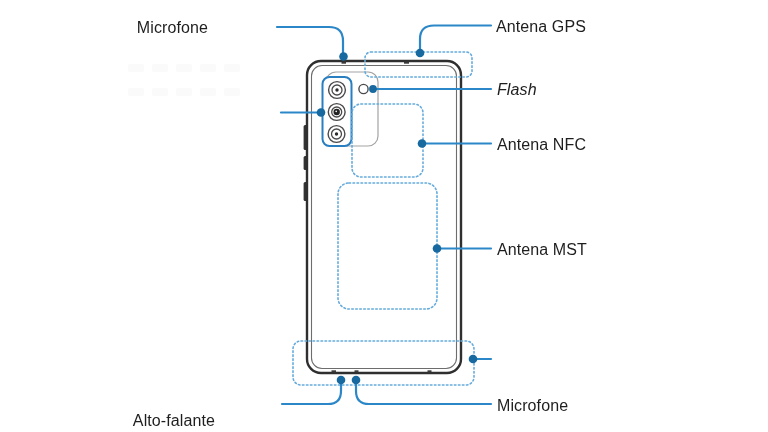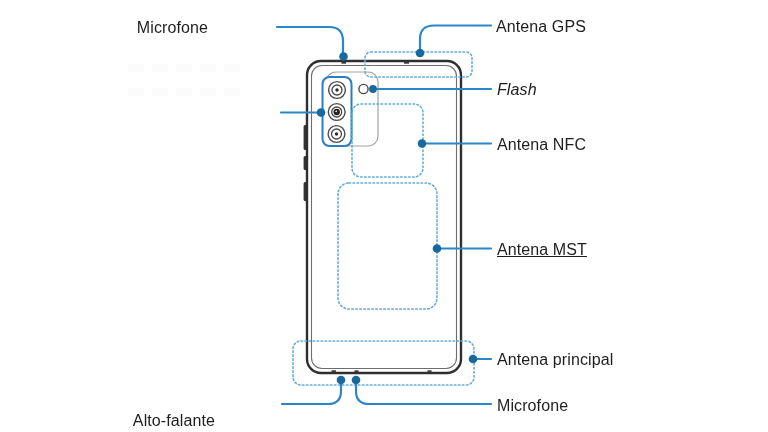--- a/index.html
+++ b/index.html
@@ -118,21 +118,20 @@
 
   <div class="lbl right-anchored" style="right:496px;top:18px;">Microfone</div>
 
   <div class="lbl" style="left:496px;top:17px;">Antena GPS</div>
 
 
   <div class="lbl" style="left:497px;top:80px;font-style:italic;">Flash</div>
 
   <div class="lbl" style="left:497px;top:135px;">Antena NFC</div>
 
-  <div class="lbl" style="left:497px;top:240px;text-decoration:underline;">Antena MST</div>
+  <div class="lbl" style="left:497px;top:240px;">Antena MST</div>
 
-  <div class="lbl" style="left:497px;top:350px;">Antena principal</div>
 
   <div class="lbl right-anchored" style="right:489px;top:411px;">Alto-falante</div>
 
   <div class="lbl" style="left:497px;top:396px;">Microfone</div>
 
 </div>
 
 </body></html>

